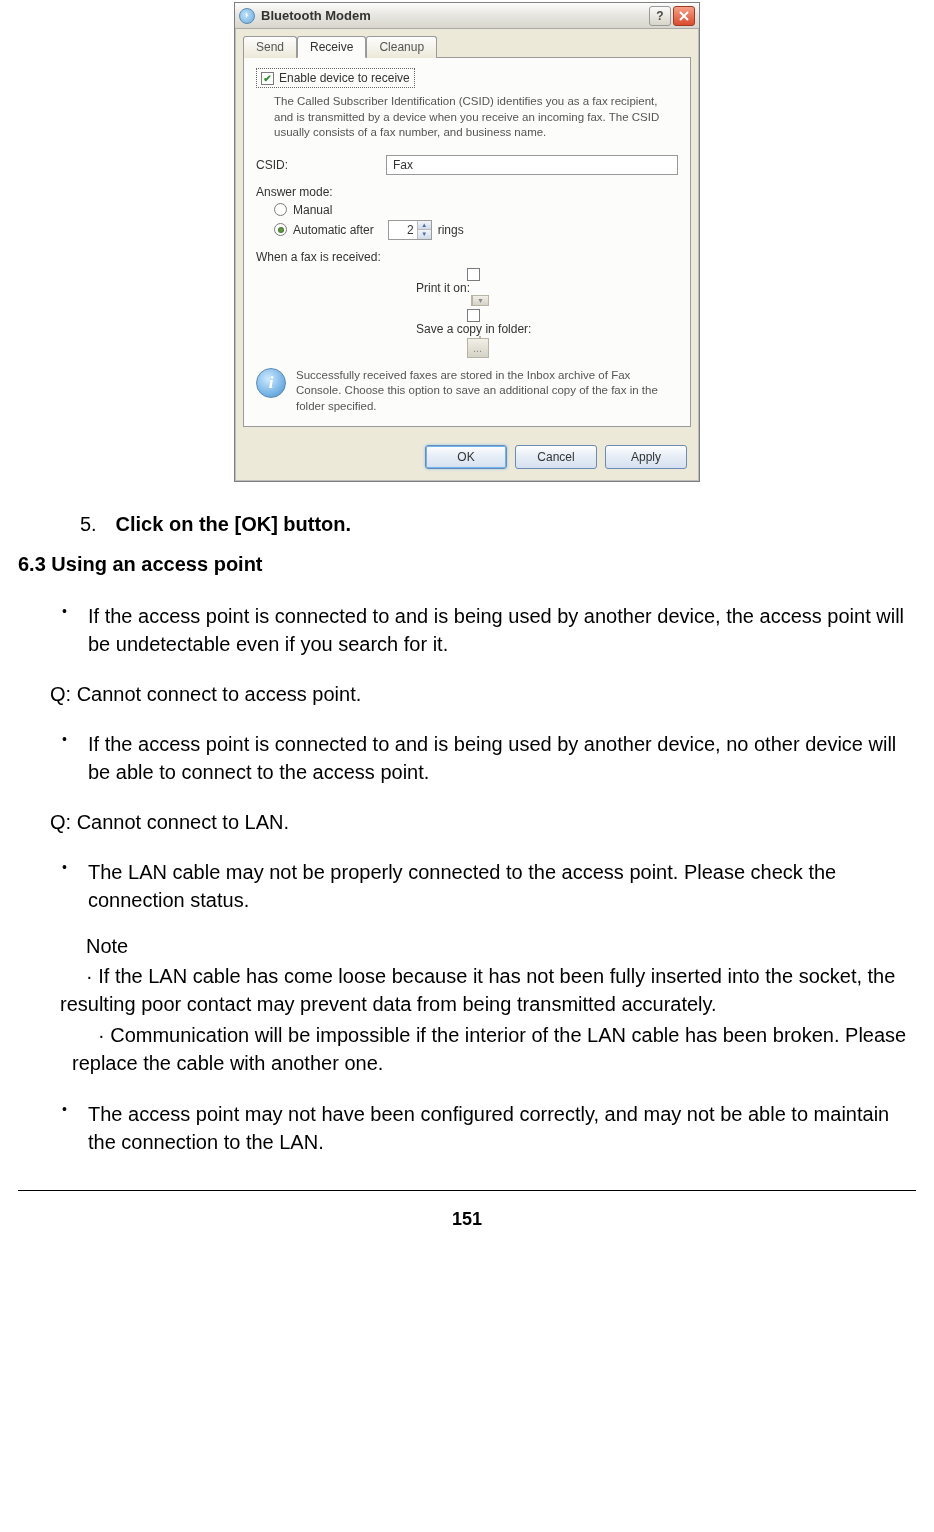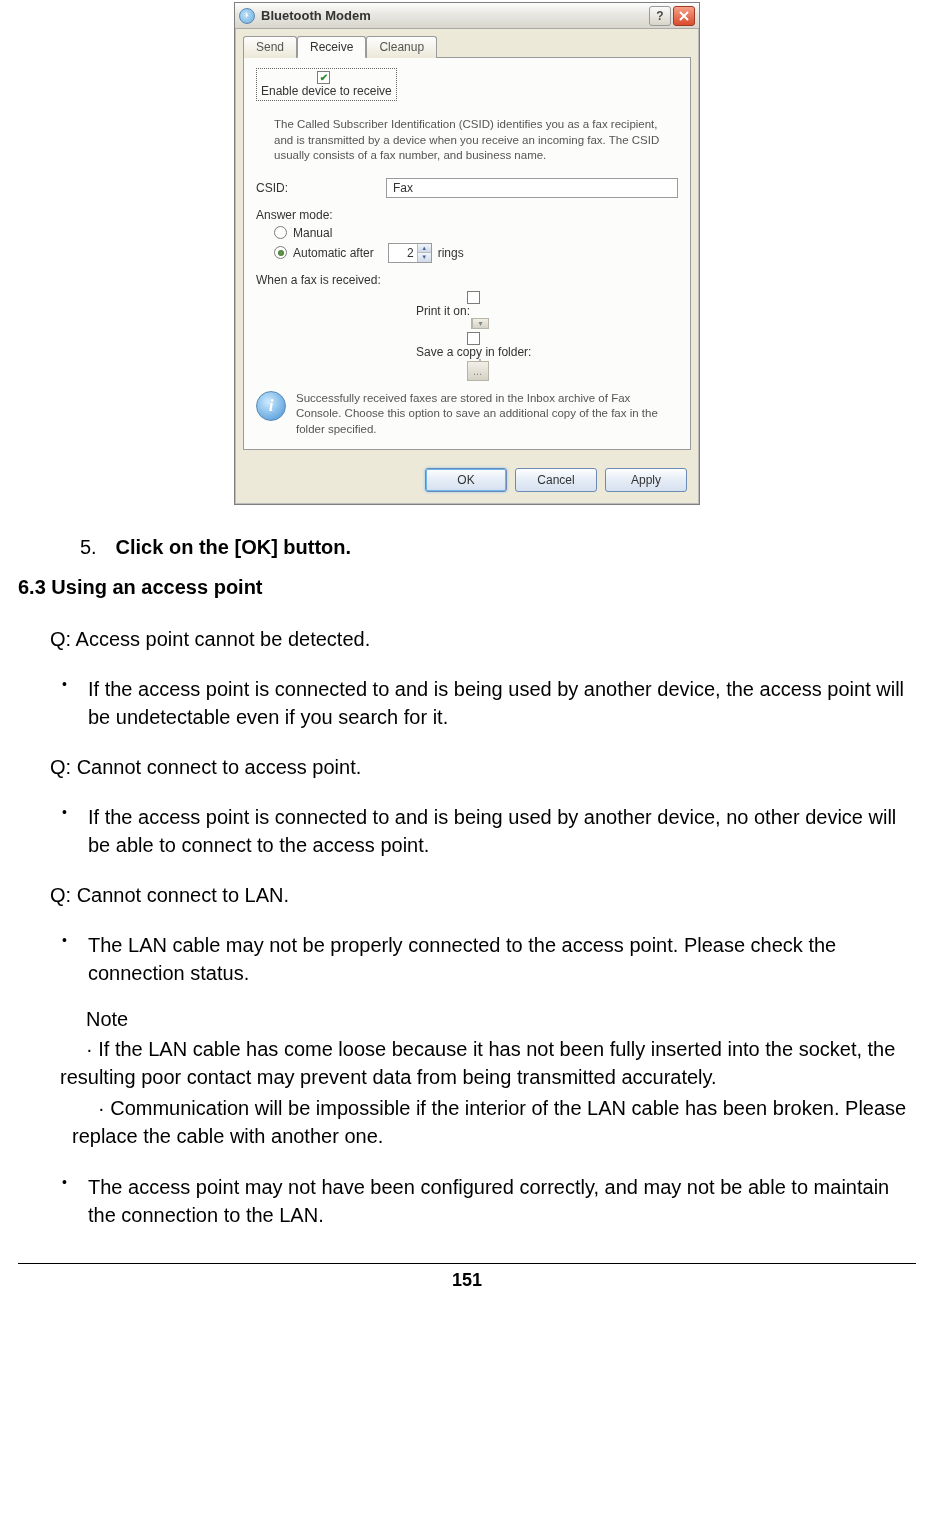--- a/index.html
+++ b/index.html
@@ -119,22 +119,21 @@
     position:absolute; right:-4px; bottom:-4px;
     color:#c33; font-size:16px; font-weight:bold;
   }
   .header-text { font-size:12px; padding-top:4px;}
 
   .enable-row {
     display:flex; align-items:center;
     border:1px dotted #666;
     padding:2px 4px;
     width: fit-content;
-    margin-bottom:16px;
-    flex-direction:column;
+    margin-bottom:6px;
   }
   .chk {
     width:13px; height:13px;
     border:1px solid #7b7b7b;
     background:#fff;
     margin-right:5px;
     display:inline-flex; align-items:center; justify-content:center;
     font-size:10px; color:#2a8f2a; font-weight:bold;
   }
   .chk.checked::after{ content:"✔"; }
@@ -235,21 +234,21 @@
   ul.bul { list-style: none; margin: 0 0 22px 40px; padding:0;}
   ul.bul li {
     position:relative; padding-left:30px; font-size:20px; line-height:1.4;
   }
   ul.bul li::before{
     content:"•"; position:absolute; left:4px; top:0; font-size:14px;
   }
   .note-head{ font-weight:normal; margin-left:68px; font-size:20px; margin-top:-4px;}
   .note-block{ margin: 2px 0 22px 68px; font-size:20px; line-height:1.42;}
   .footer-line{
-    border-top:1.5px solid #000; margin-top:34px; padding-top:4px;
+    border-top:1.5px solid #000; margin-top:34px; padding-top:16px;
     text-align:center; font-weight:bold; font-family: Arial, sans-serif;
     font-size:18px;
   }
 </style>
 </head>
 <body>
 
 <div class="dialog-wrap">
   <div class="dialog">
     <div class="titlebar">
@@ -334,21 +333,20 @@
 
 <div class="doc">
 
   <div class="ol-item">
     <span class="num">5.</span>
     <b>Click on the [OK] button.</b>
   </div>
 
   <div class="section-head">6.3  Using an access point</div>
 
-  <div class="q">Q: Access point cannot be detected.</div>
   <ul class="bul">
       <li>If the access point is connected to and is being used by another device, the access point will be undetectable even if you search for it.</li>
     </ul>
 
   <div class="q">Q: Cannot connect to access point.</div>
   <ul class="bul">
       <li>If the access point is connected to and is being used by another device, no other device will be able to connect to the access point.</li>
     </ul>
 
   <div class="q">Q: Cannot connect to LAN.</div>

